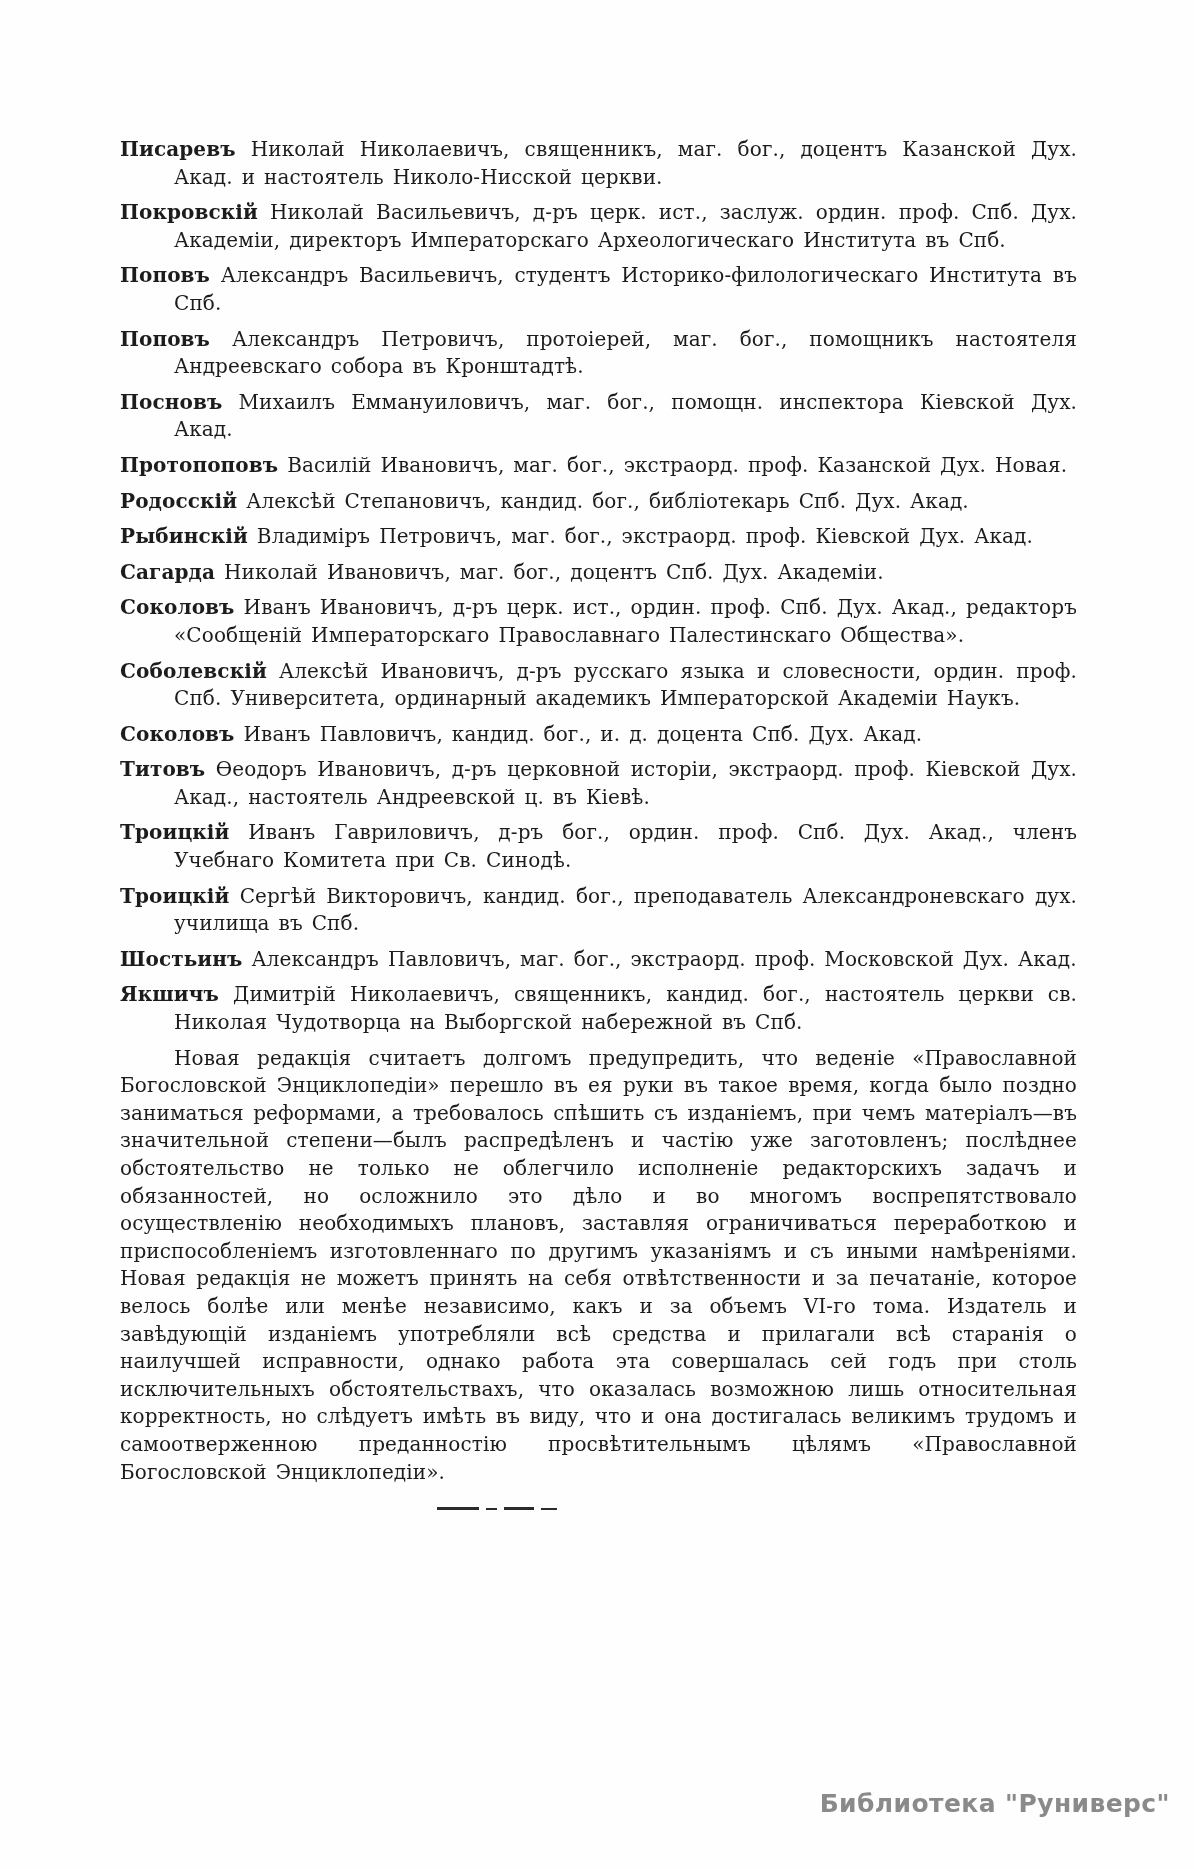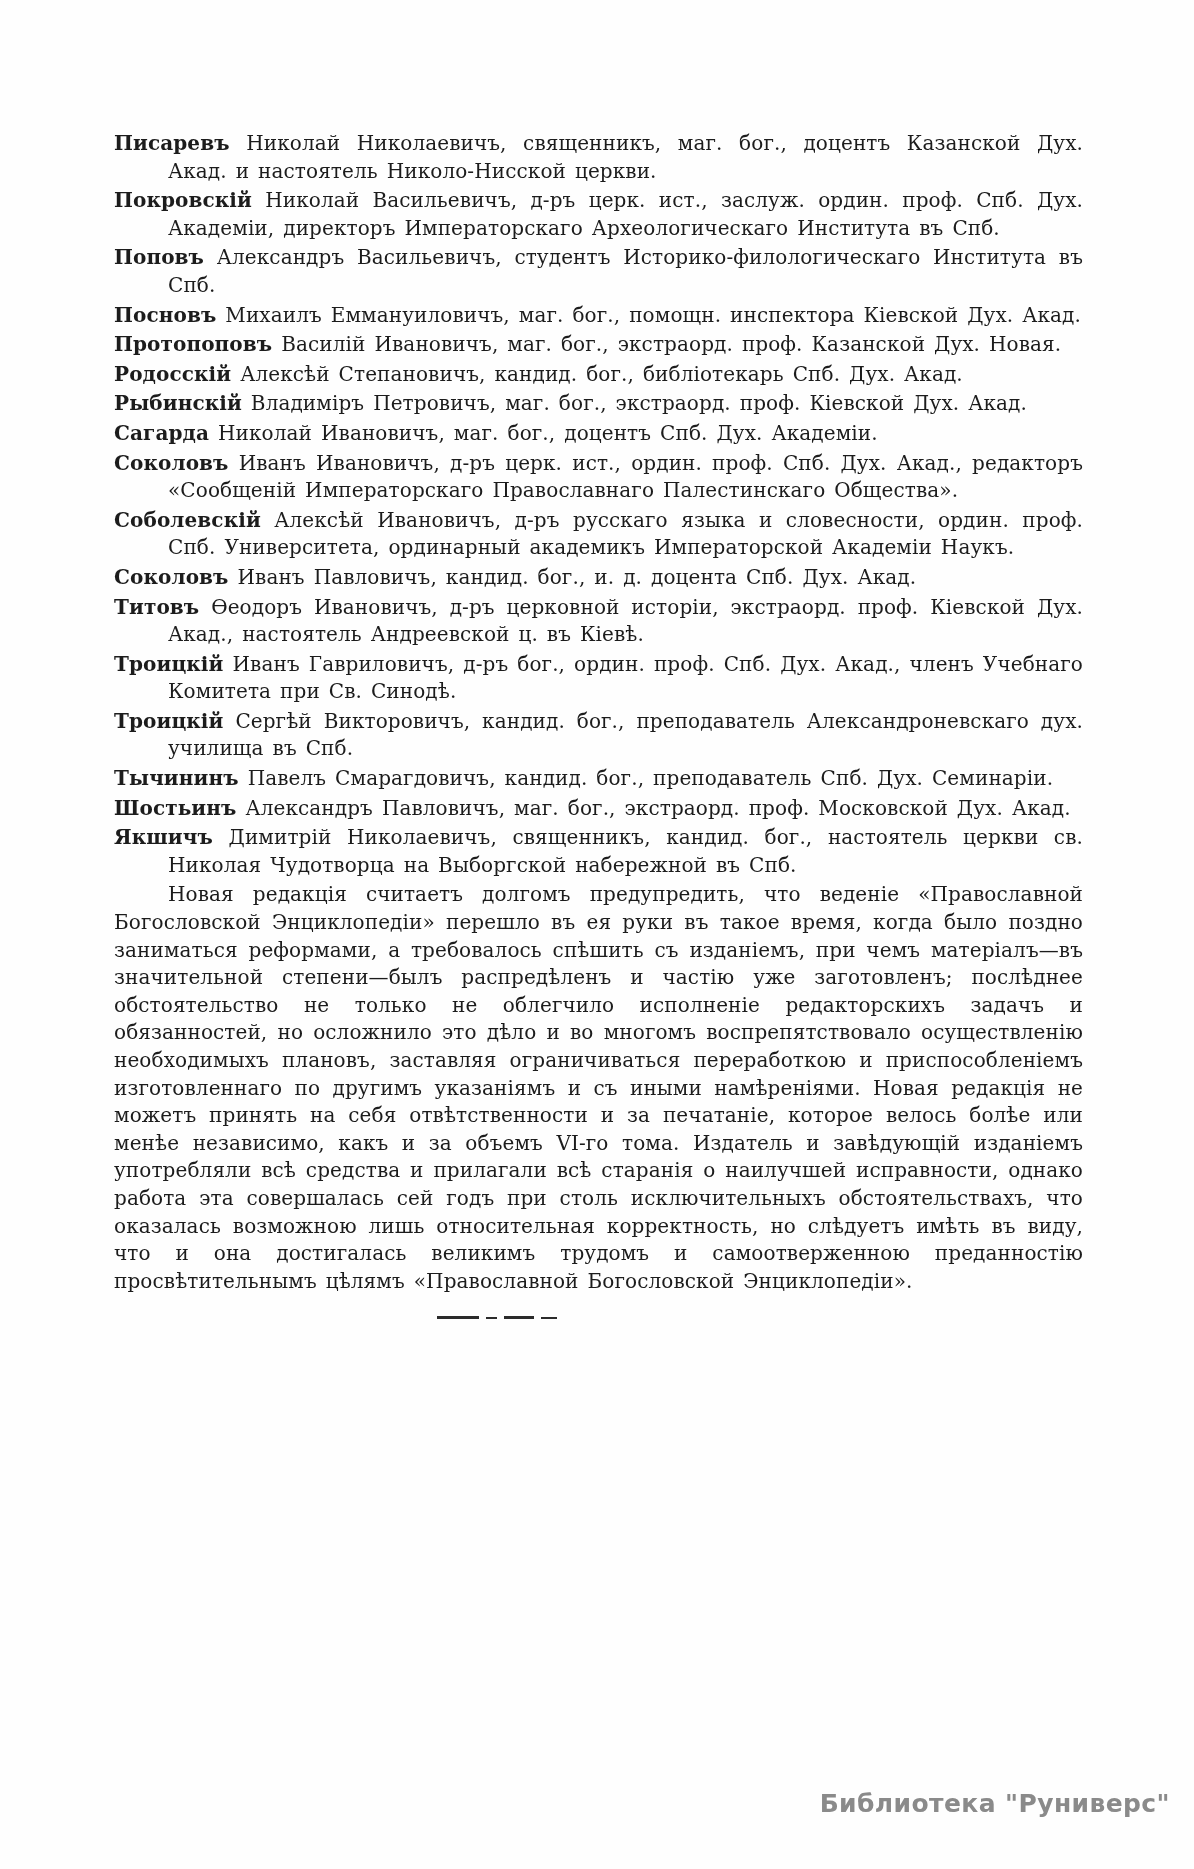--- a/index.html
+++ b/index.html
@@ -8,21 +8,21 @@
   .page{
     position:relative;width:1194px;height:1869px;background:#fefefe;
     font-family:"DejaVu Serif","Liberation Serif",serif;color:#1c1c1c;
     overflow:hidden;
   }
   .text-block{
     position:absolute;left:112px;top:128px;width:973px;
     font-size:20px;line-height:27.6px;text-align:justify;
     word-spacing:2.5px;letter-spacing:0.1px;
   }
-  p{margin:2px;}
+  p{margin:8px;}
   .entry{padding-left:54px;text-indent:-54px;}
   .nm{font-weight:bold;}
   .closing{text-indent:54px;}
   .ornament{
     margin:20px 0 0 325px;width:132px;height:5px;
     display:flex;align-items:center;gap:7px;
   }
   .bar{display:inline-block;background:#2b2b2b;}
   .b1{width:42px;height:3px;}
   .b2{width:11px;height:2px;}
@@ -35,32 +35,32 @@
   }
 </style>
 </head>
 <body>
 
 <div class="page">
   <main class="text-block">
     <p class="entry"><b class="nm">Писаревъ</b> <span>Николай Николаевичъ, священникъ, маг. бог., доцентъ Казанской Дух. Акад. и настоятель Николо-Нисской церкви.</span></p>
     <p class="entry"><b class="nm">Покровскій</b> <span>Николай Васильевичъ, д-ръ церк. ист., заслуж. ордин. проф. Спб. Дух. Академіи, директоръ Императорскаго Археологическаго Института въ Спб.</span></p>
     <p class="entry"><b class="nm">Поповъ</b> <span>Александръ Васильевичъ, студентъ Историко-филологическаго Института въ Спб.</span></p>
+    <p class="entry"><b class="nm">Поповъ</b> <span>Александръ Петровичъ, протоіерей, маг. бог., помощникъ настоятеля Андреевскаго собора въ Кронштадтѣ.</span></p>
     <p class="entry"><b class="nm">Посновъ</b> <span>Михаилъ Еммануиловичъ, маг. бог., помощн. инспектора Кіевской Дух. Акад.</span></p>
     <p class="entry"><b class="nm">Протопоповъ</b> <span>Василій Ивановичъ, маг. бог., экстраорд. проф. Казанской Дух. Новая.</span></p>
     <p class="entry"><b class="nm">Родосскій</b> <span>Алексѣй Степановичъ, кандид. бог., библіотекарь Спб. Дух. Акад.</span></p>
     <p class="entry"><b class="nm">Рыбинскій</b> <span>Владиміръ Петровичъ, маг. бог., экстраорд. проф. Кіевской Дух. Акад.</span></p>
     <p class="entry"><b class="nm">Сагарда</b> <span>Николай Ивановичъ, маг. бог., доцентъ Спб. Дух. Академіи.</span></p>
     <p class="entry"><b class="nm">Соколовъ</b> <span>Иванъ Ивановичъ, д-ръ церк. ист., ордин. проф. Спб. Дух. Акад., редакторъ «Сообщеній Императорскаго Православнаго Палестинскаго Общества».</span></p>
     <p class="entry"><b class="nm">Соболевскій</b> <span>Алексѣй Ивановичъ, д-ръ русскаго языка и словесности, ордин. проф. Спб. Университета, ординарный академикъ Императорской Академіи Наукъ.</span></p>
     <p class="entry"><b class="nm">Соколовъ</b> <span>Иванъ Павловичъ, кандид. бог., и. д. доцента Спб. Дух. Акад.</span></p>
     <p class="entry"><b class="nm">Титовъ</b> <span>Ѳеодоръ Ивановичъ, д-ръ церковной исторіи, экстраорд. проф. Кіевской Дух. Акад., настоятель Андреевской ц. въ Кіевѣ.</span></p>
     <p class="entry"><b class="nm">Троицкій</b> <span>Иванъ Гавриловичъ, д-ръ бог., ордин. проф. Спб. Дух. Акад., членъ Учебнаго Комитета при Св. Синодѣ.</span></p>
     <p class="entry"><b class="nm">Троицкій</b> <span>Сергѣй Викторовичъ, кандид. бог., преподаватель Александроневскаго дух. училища въ Спб.</span></p>
-    <p class="entry"><b class="nm">Тычининъ</b> <span>Павелъ Смарагдовичъ, кандид. бог., преподаватель Спб. Дух. Семинаріи.</span></p>
     <p class="entry"><b class="nm">Шостьинъ</b> <span>Александръ Павловичъ, маг. бог., экстраорд. проф. Московской Дух. Акад.</span></p>
     <p class="entry"><b class="nm">Якшичъ</b> <span>Димитрій Николаевичъ, священникъ, кандид. бог., настоятель церкви св. Николая Чудотворца на Выборгской набережной въ Спб.</span></p>
 
     <p class="closing">Новая редакція считаетъ долгомъ предупредить, что веденіе «Православной Богословской Энциклопедіи» перешло въ ея руки въ такое время, когда было поздно заниматься реформами, а требовалось спѣшить съ изданіемъ, при чемъ матеріалъ—въ значительной степени—былъ распредѣленъ и частію уже заготовленъ; послѣднее обстоятельство не только не облегчило исполненіе редакторскихъ задачъ и обязанностей, но осложнило это дѣло и во многомъ воспрепятствовало осуществленію необходимыхъ плановъ, заставляя ограничиваться переработкою и приспособленіемъ изготовленнаго по другимъ указаніямъ и съ иными намѣреніями. Новая редакція не можетъ принять на себя отвѣтственности и за печатаніе, которое велось болѣе или менѣе независимо, какъ и за объемъ VI-го тома. Издатель и завѣдующій изданіемъ употребляли всѣ средства и прилагали всѣ старанія о наилучшей исправности, однако работа эта совершалась сей годъ при столь исключительныхъ обстоятельствахъ, что оказалась возможною лишь относительная корректность, но слѣдуетъ имѣть въ виду, что и она достигалась великимъ трудомъ и самоотверженною преданностію просвѣтительнымъ цѣлямъ «Православной Богословской Энциклопедіи».</p>
 
     <div class="ornament">
       <span class="bar b1"></span>
       <span class="bar b2"></span>
       <span class="bar b3"></span>
       <span class="bar b4"></span>

